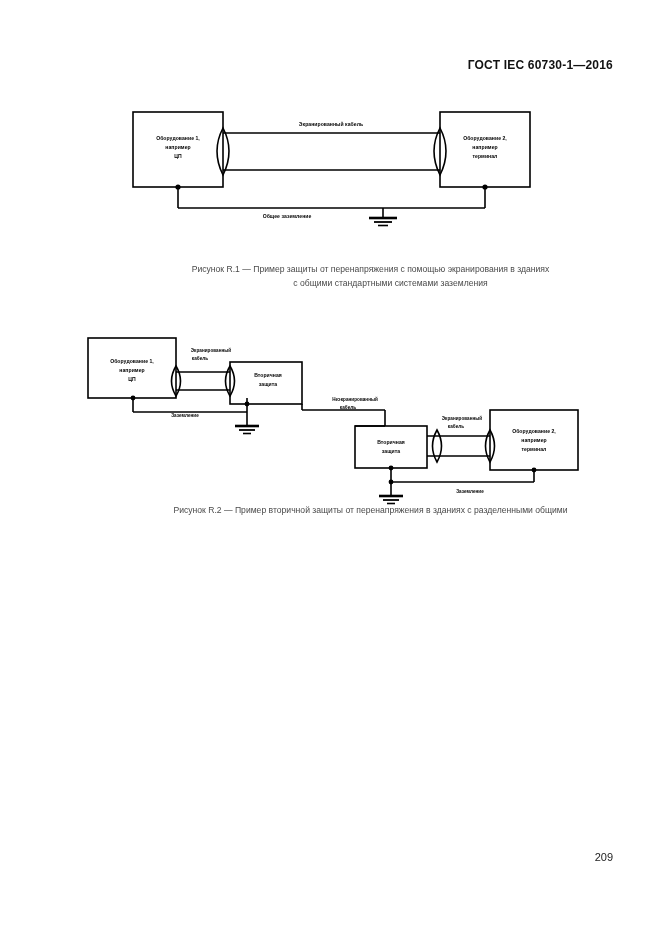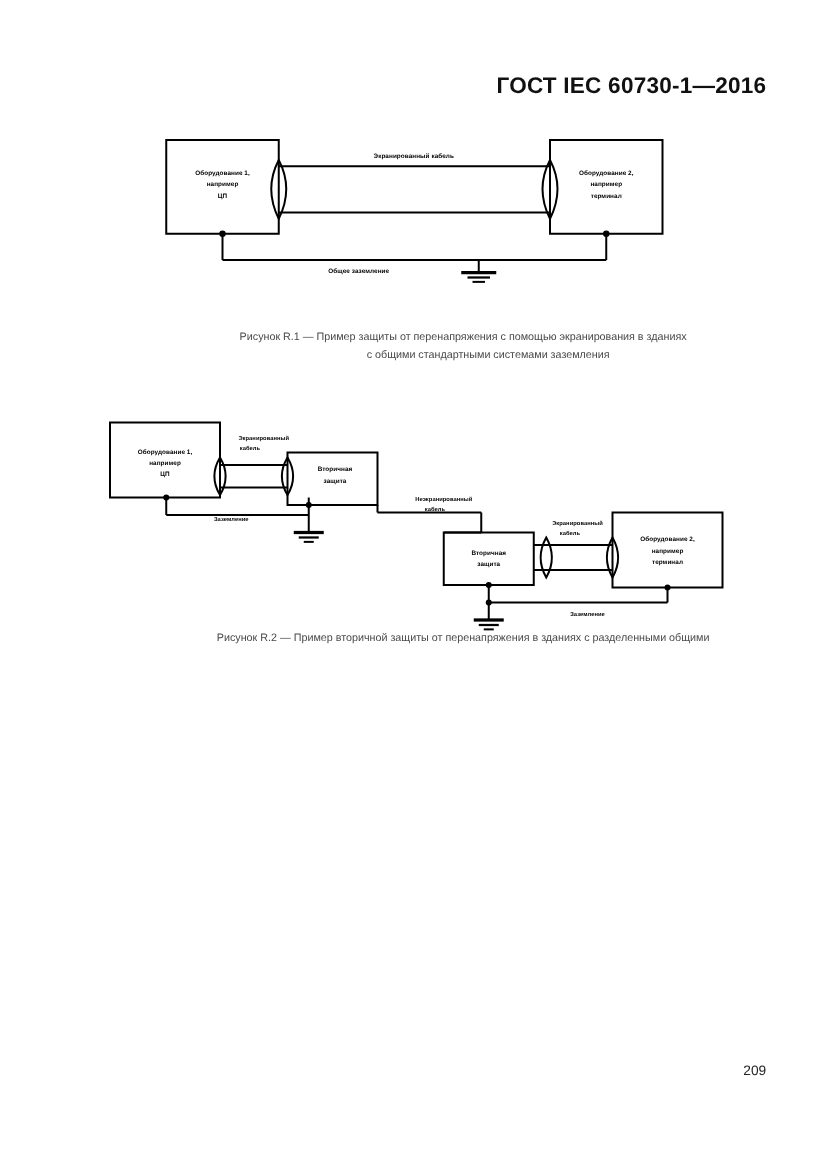--- a/index.html
+++ b/index.html
@@ -15,21 +15,21 @@
     position: relative;
     width: 661px;
     height: 935px;
     background: #ffffff;
     overflow: hidden;
   }
   .header {
     position: absolute;
     top: 58px;
     right: 48px;
-    font-size: 18px;
+    font-size: 12px;
     font-weight: bold;
     letter-spacing: 0.2px;
     color: #111;
     white-space: nowrap;
   }
   .page-number {
     position: absolute;
     bottom: 72px;
     right: 48px;
     font-size: 11px;

